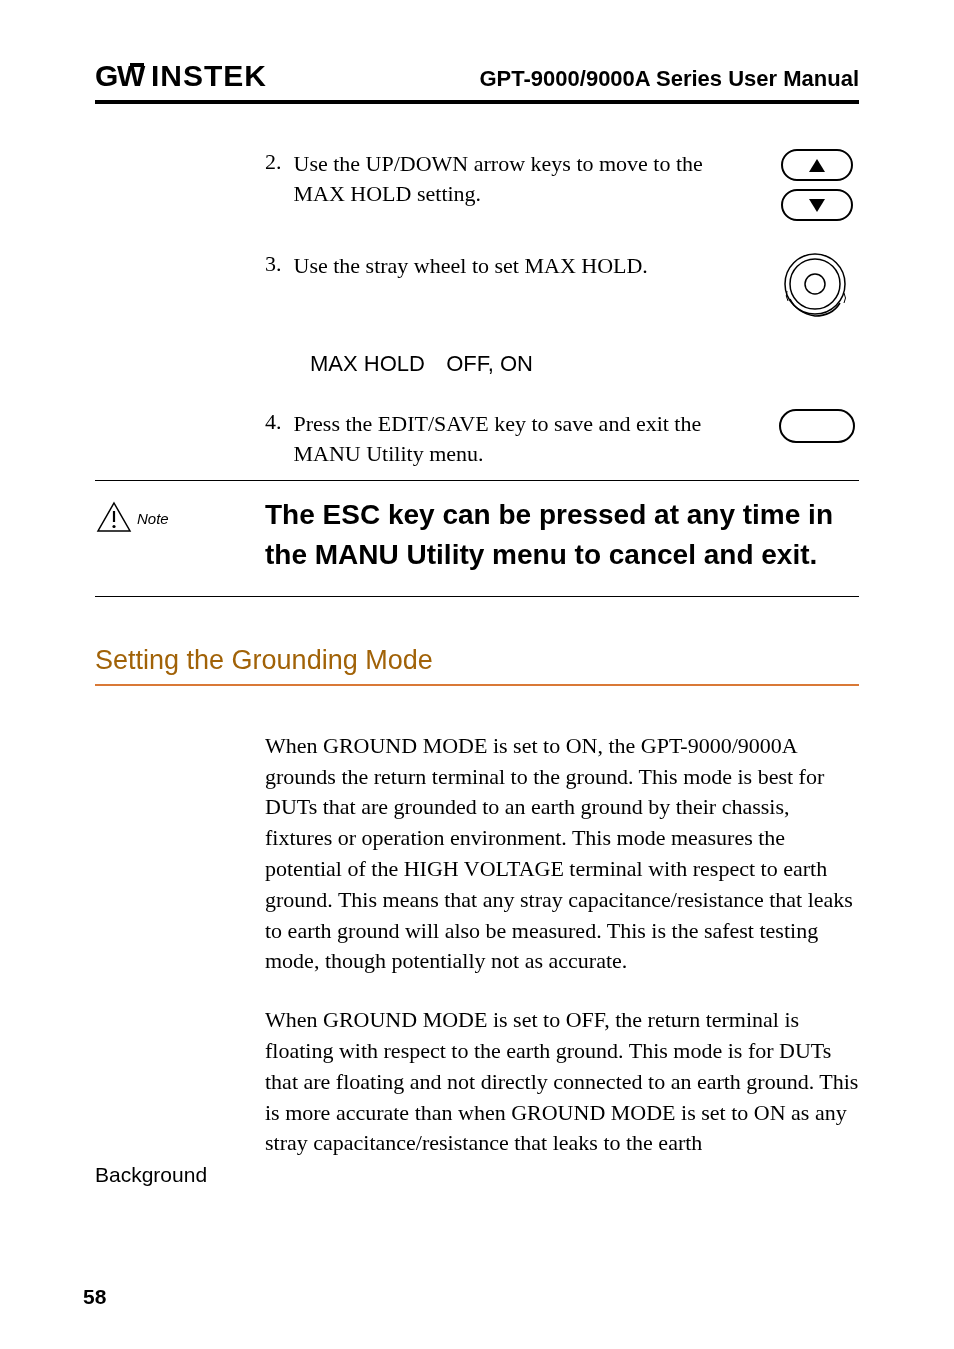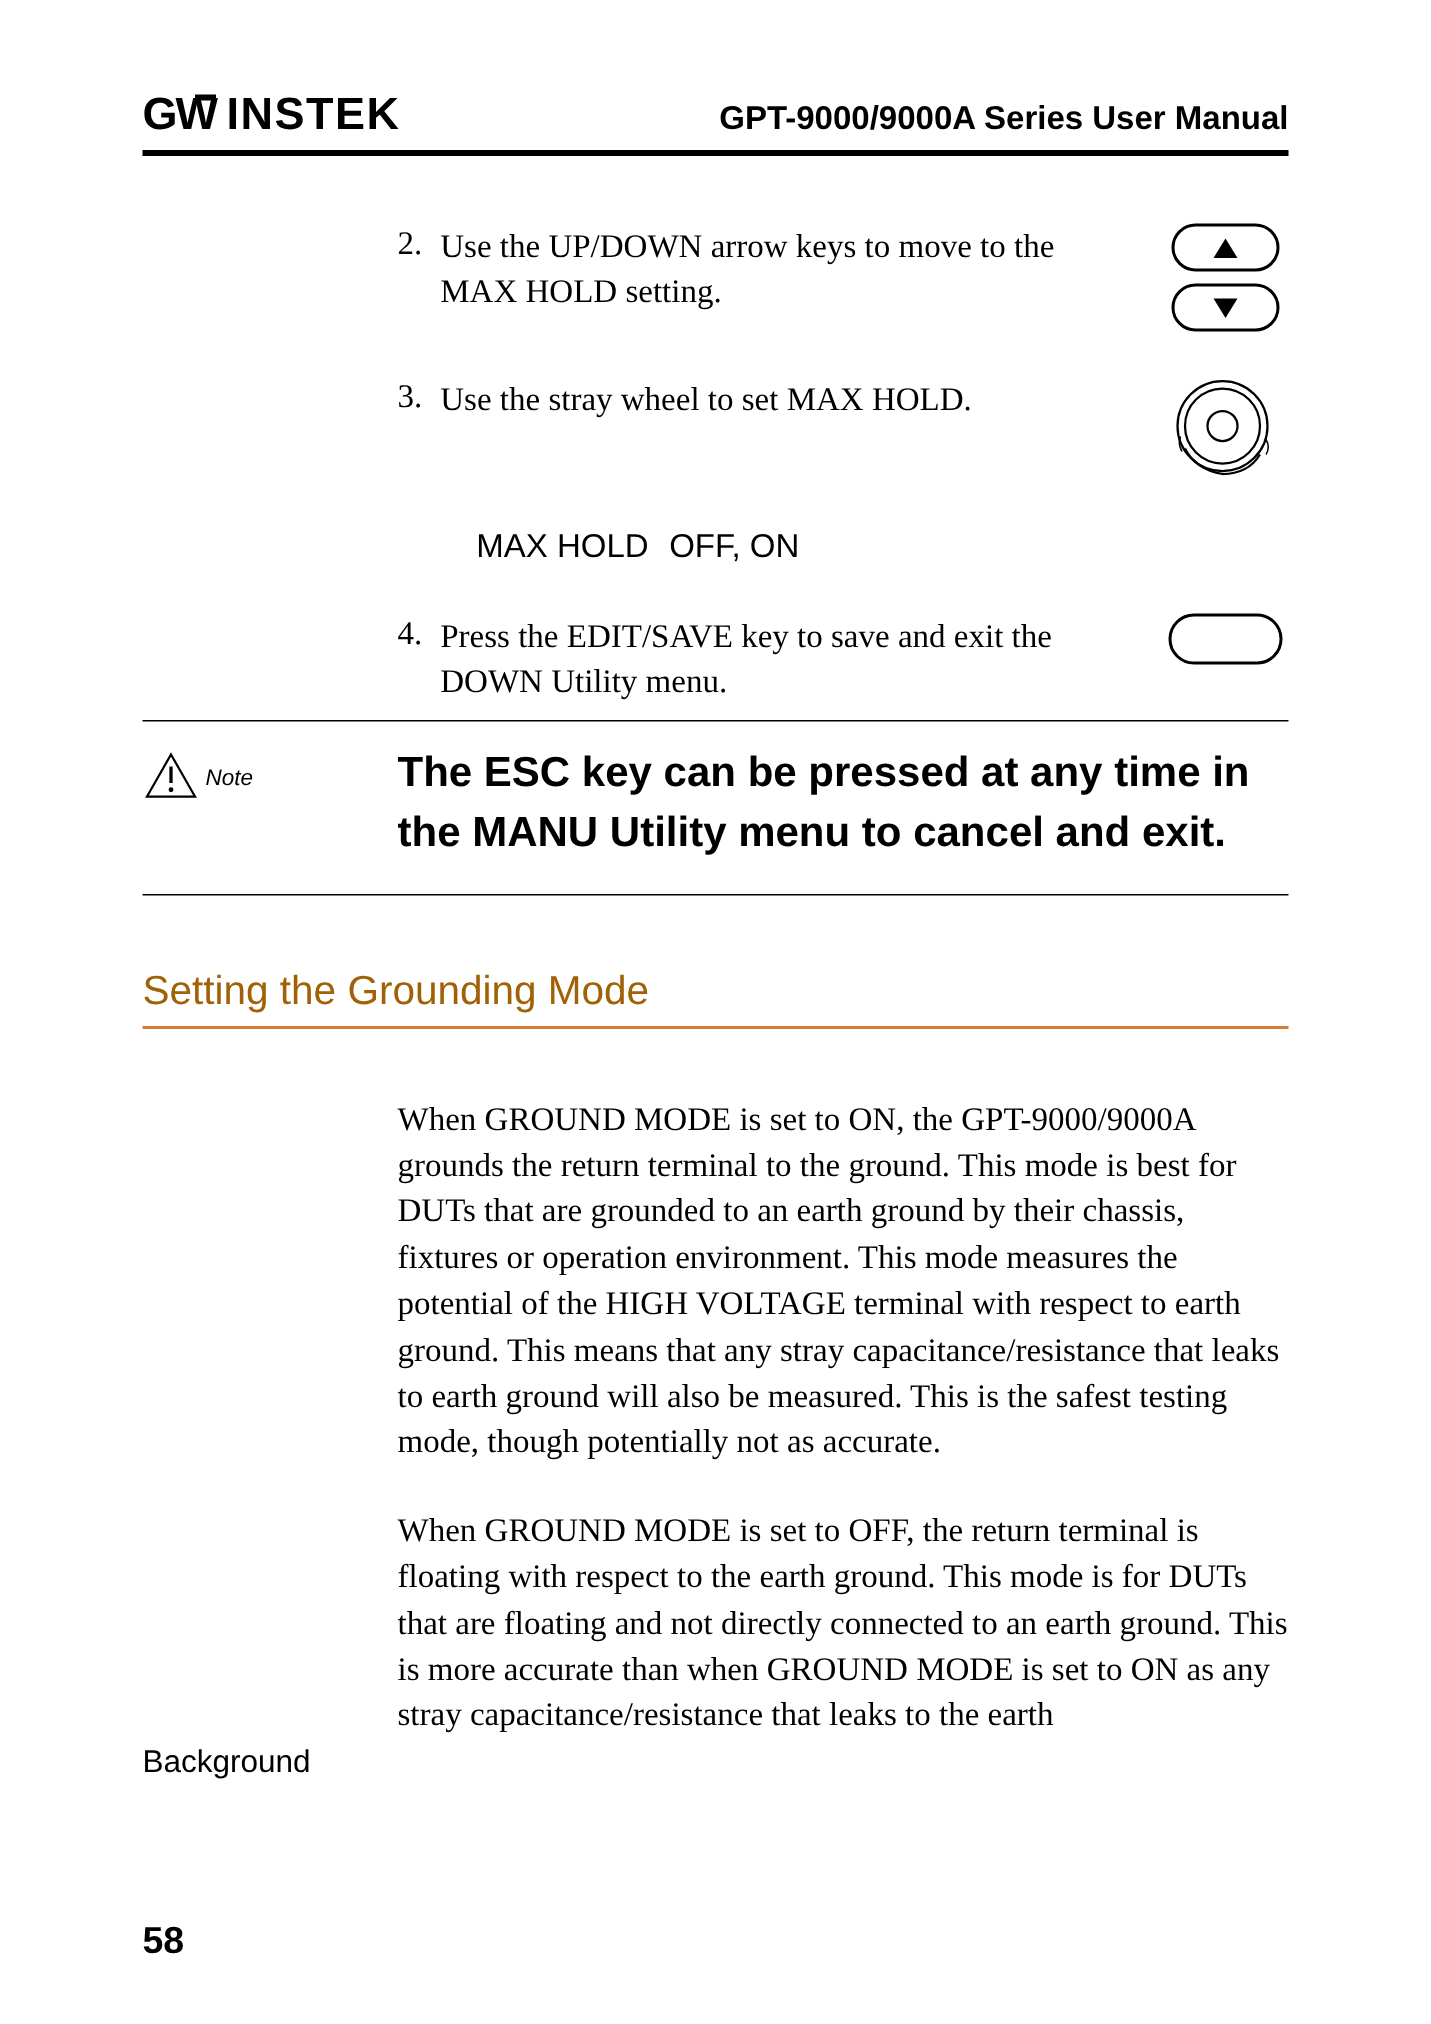--- a/index.html
+++ b/index.html
@@ -106,21 +106,20 @@
     }
     .param-row {
       padding-left: 215px;
       margin-bottom: 32px;
       font-family: "Segoe UI", Arial, sans-serif;
       font-size: 22px;
     }
     .param-label {
       display: inline-block;
       width: 130px;
-      text-align: center;
     }
     .hr-thin {
       border: none;
       border-top: 1.5px solid #000;
       margin: 8px 0 14px 0;
     }
     .note-row {
       display: flex;
       align-items: flex-start;
       padding-bottom: 14px;
@@ -176,24 +175,24 @@
       font-size: 22px;
       line-height: 1.4;
       flex: 1;
     }
     .body-text p {
       margin-bottom: 28px;
     }
     .page-num {
       position: absolute;
       bottom: 40px;
-      left: 95px;
+      left: 83px;
       font-family: Arial, sans-serif;
       font-weight: bold;
-      font-size: 25px;
+      font-size: 21px;
     }
     .step4 {
       border-bottom: 1.5px solid #000;
       padding-bottom: 12px;
       margin-bottom: 14px;
     }
   </style>
 </head>
 <body>
 
@@ -239,21 +238,21 @@
   </div>
 </div>
 
 <div class="param-row">
   <span class="param-label">MAX HOLD</span>
   <span>OFF, ON</span>
 </div>
 
 <div class="step-row step4">
   <div class="step-num">4.</div>
-  <div class="step-text">Press the EDIT/SAVE key to save and exit the DOWN Utility menu.</div>
+  <div class="step-text">Press the EDIT/SAVE key to save and exit the MANU Utility menu.</div>
   <div class="step-icons">
     <div class="edit-save-btn"></div>
   </div>
 </div>
 
 <div class="note-row">
   <div class="note-icon">
     <svg viewBox="0 0 38 34">
       <path d="M 19 2 L 35 30 L 3 30 Z" fill="none" stroke="#000" stroke-width="1.5"></path>
       <line x1="19" y1="10" x2="19" y2="21" stroke="#000" stroke-width="2.2"></line>

